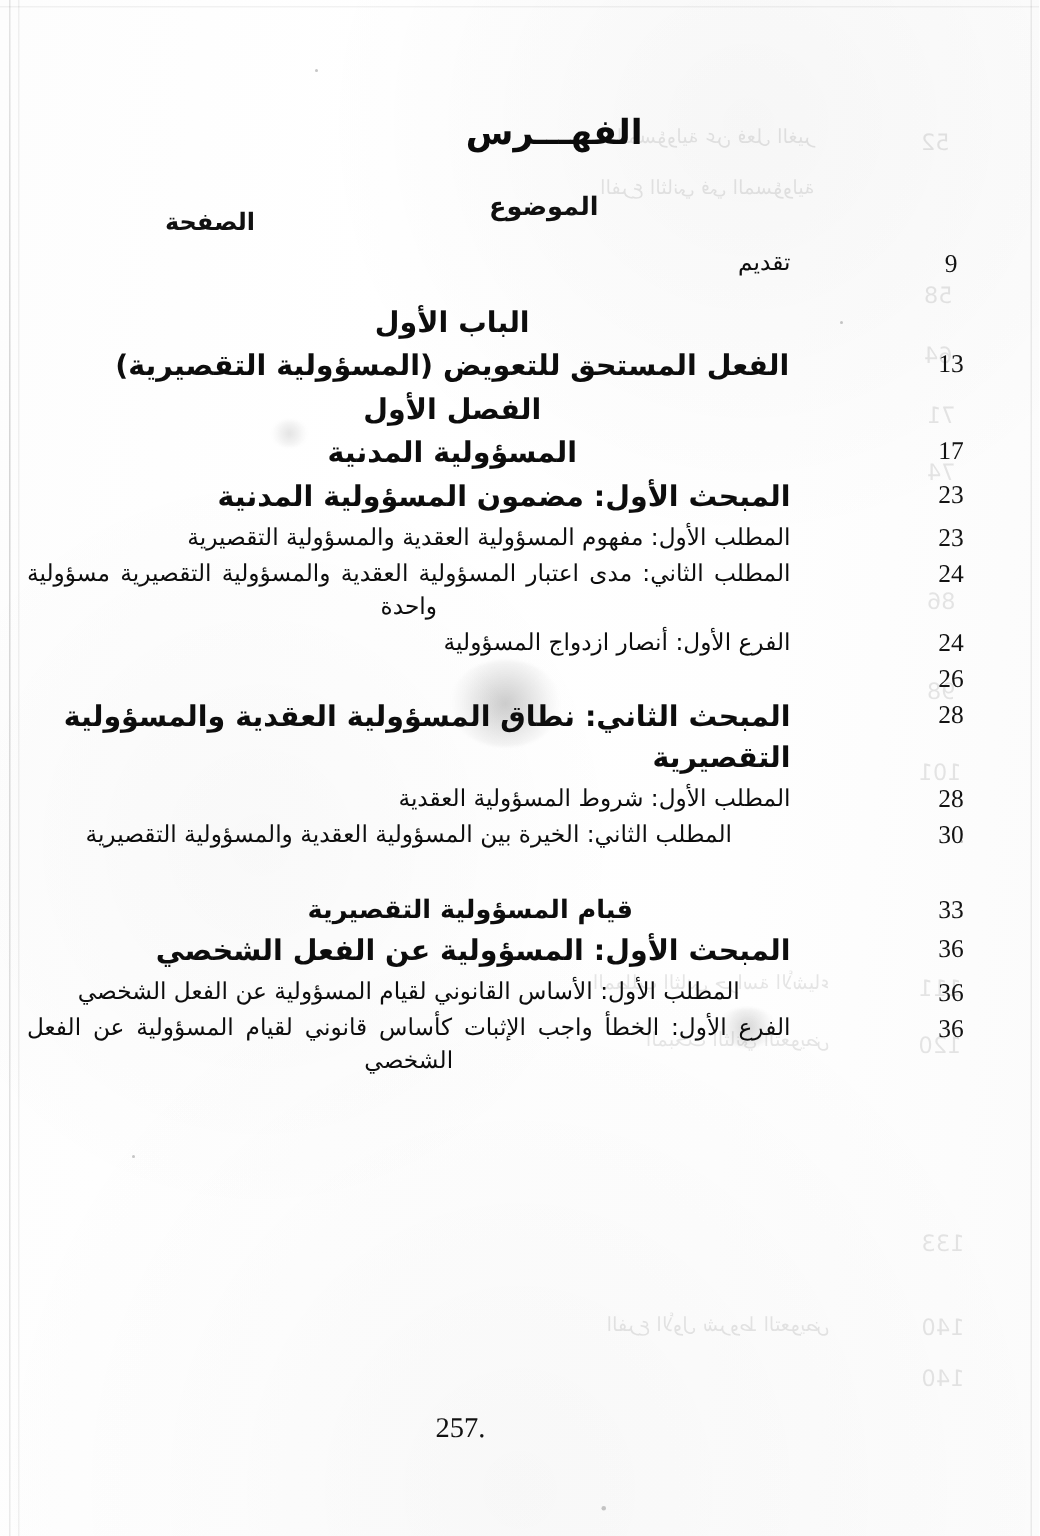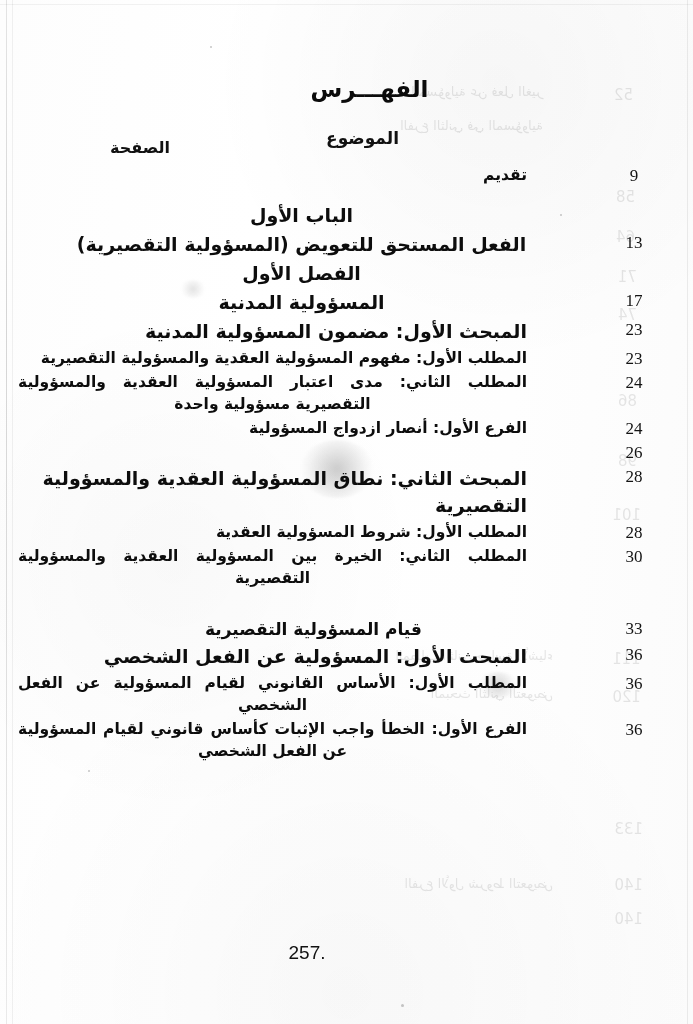--- a/index.html
+++ b/index.html
@@ -96,30 +96,30 @@
   }
   .txt{
     flex:1 1 auto;
     padding-left:18px;padding-right:48px;
     font-size:15.5px;line-height:1.42;color:#0d0d0d;
     text-align:right;
   }
   .txt.center{text-align:center;padding-right:0;padding-left:0;transform:translateX(14px);}
   .txt.just{text-align:justify;text-align-last:center;}
   .row.head .txt{font-weight:bold;font-size:19px;}
-  .row.sub .txt{font-weight:bold;}
+  .row.sub .txt{font-weight:normal;}
   .row.big .txt{font-size:17px;font-weight:bold;margin-left:24px;}
 
   .spacer{height:14px;}
   .spacer-lg{height:22px;}
 
   .folio{
     position:absolute;top:938px;left:0;width:614px;
     text-align:center;
-    font-family:Liberation Sans, sans-serif;
+    font-family:Liberation Serif, serif;
     font-size:19px;color:#111;
     direction:ltr;
   }
 
   
   .inkfx{filter:blur(0.16px);}
 </style>
 </head>
 <body>
 

